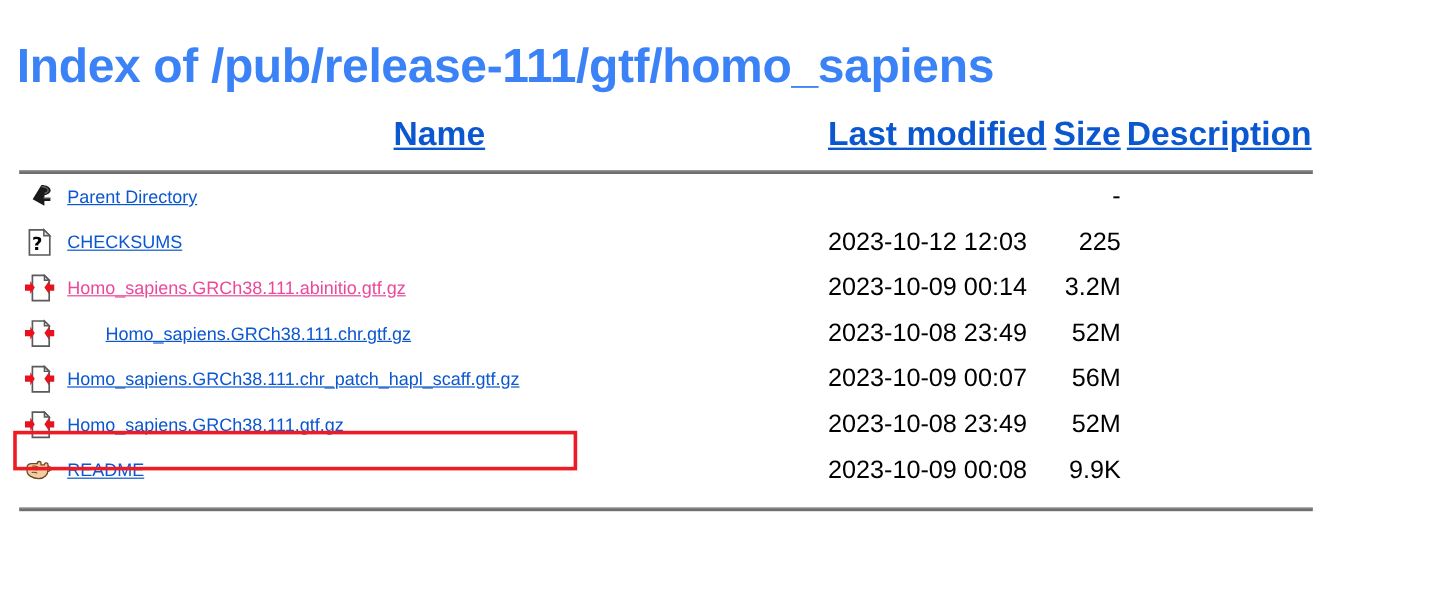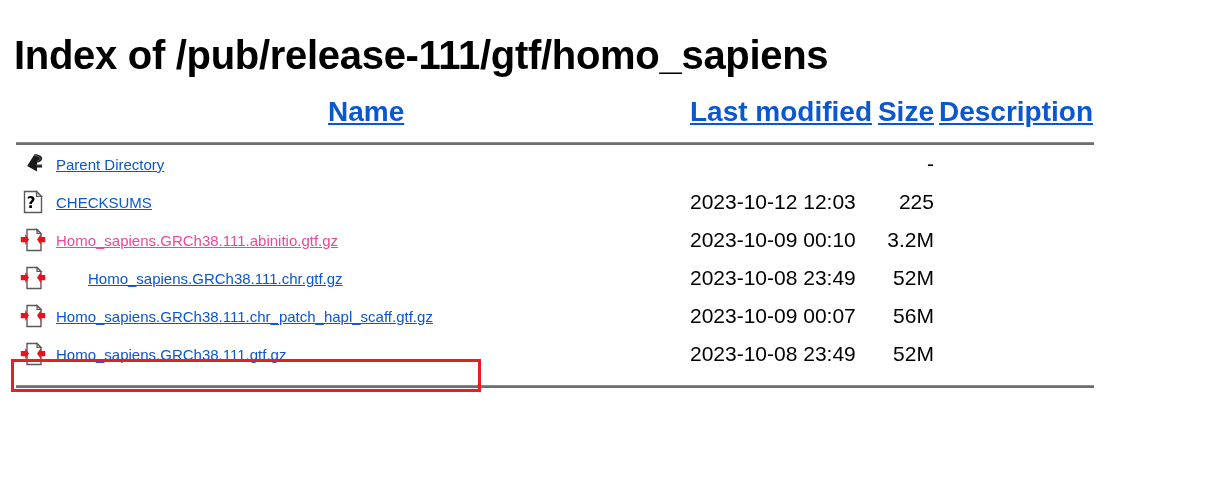--- a/index.html
+++ b/index.html
@@ -20,21 +20,21 @@
   
   .page-title {
     position: absolute;
     left: 14px;
     top: 2px;
     font-size: 40px;
     font-weight: bold;
     letter-spacing: -0.3px;
     line-height: 52px;
     white-space: nowrap;
-    color: #000000;
+    color: #3b82f6;
   }
 
   
   .listing {
     position: absolute;
     left: 16px;
     top: 94px;
     width: 1078px;
     border-collapse: collapse;
     font-size: 21px;
@@ -177,21 +177,21 @@
         <td class="cell-desc"></td>
       </tr>
       <tr class="data-row">
         <td class="cell-icon"><span class="ico"><svg viewBox="0 0 26 26" width="26" height="26">
               <path d="M7.0 2.5 L17.0 2.5 L21.0 6.5 L21.0 23.5 L7.0 23.5 Z" fill="#ffffff" stroke="#5a5a5a" stroke-width="1.4"></path>
               <path d="M17.0 2.5 L17.0 6.5 L21.0 6.5 Z" fill="#d8d8d8" stroke="#5a5a5a" stroke-width="1.2"></path>
               <path d="M0.8 10.0 L5.2 10.0 L5.2 7.2 L9.0 12.6 L5.2 18.0 L5.2 15.2 L0.8 15.2 Z" fill="#e8121e"></path>
               <path d="M25.2 10.0 L20.8 10.0 L20.8 7.2 L17.0 12.6 L20.8 18.0 L20.8 15.2 L25.2 15.2 Z" fill="#e8121e"></path>
             </svg></span></td>
         <td class="cell-name"><span class="file-link" style="color: #ec4899;">Homo_sapiens.GRCh38.111.abinitio.gtf.gz</span></td>
-        <td class="cell-date">2023-10-09 00:10</td>
+        <td class="cell-date">2023-10-09 00:14</td>
         <td class="cell-size">3.2M</td>
         <td class="cell-desc"></td>
       </tr>
       <tr class="data-row">
         <td class="cell-icon"><span class="ico"><svg viewBox="0 0 26 26" width="26" height="26">
               <path d="M7.0 2.5 L17.0 2.5 L21.0 6.5 L21.0 23.5 L7.0 23.5 Z" fill="#ffffff" stroke="#5a5a5a" stroke-width="1.4"></path>
               <path d="M17.0 2.5 L17.0 6.5 L21.0 6.5 Z" fill="#d8d8d8" stroke="#5a5a5a" stroke-width="1.2"></path>
               <path d="M0.8 10.0 L5.2 10.0 L5.2 7.2 L9.0 12.6 L5.2 18.0 L5.2 15.2 L0.8 15.2 Z" fill="#e8121e"></path>
               <path d="M25.2 10.0 L20.8 10.0 L20.8 7.2 L17.0 12.6 L20.8 18.0 L20.8 15.2 L25.2 15.2 Z" fill="#e8121e"></path>
             </svg></span></td>
@@ -215,20 +215,33 @@
       <tr class="data-row">
         <td class="cell-icon"><span class="ico"><svg viewBox="0 0 26 26" width="26" height="26">
               <path d="M7.0 2.5 L17.0 2.5 L21.0 6.5 L21.0 23.5 L7.0 23.5 Z" fill="#ffffff" stroke="#5a5a5a" stroke-width="1.4"></path>
               <path d="M17.0 2.5 L17.0 6.5 L21.0 6.5 Z" fill="#d8d8d8" stroke="#5a5a5a" stroke-width="1.2"></path>
               <path d="M0.8 10.0 L5.2 10.0 L5.2 7.2 L9.0 12.6 L5.2 18.0 L5.2 15.2 L0.8 15.2 Z" fill="#e8121e"></path>
               <path d="M25.2 10.0 L20.8 10.0 L20.8 7.2 L17.0 12.6 L20.8 18.0 L20.8 15.2 L25.2 15.2 Z" fill="#e8121e"></path>
             </svg></span></td>
         <td class="cell-name"><span class="file-link" style="color: rgb(11, 87, 208);">Homo_sapiens.GRCh38.111.gtf.gz</span></td>
         <td class="cell-date">2023-10-08 23:49</td>
         <td class="cell-size">52M</td>
+        <td class="cell-desc"></td>
+      </tr>
+      <tr class="data-row">
+        <td class="cell-icon"><span class="ico"><svg viewBox="0 0 26 26" width="26" height="26">
+              <path d="M2.5 11.0 C2.5 8.8 4.2 7.4 6.5 7.4 L11.0 7.4 C11.0 6.3 11.6 5.6 12.6 5.6 C13.6 5.6 14.2 6.3 14.2 7.2 L14.2 8.4 L17.0 8.4 C17.0 7.4 17.6 6.8 18.5 6.8 C19.4 6.8 20.0 7.4 20.0 8.4 L20.0 12.4 C20.0 16.6 17.0 19.8 12.4 19.8 C7.3 19.8 2.5 17.2 2.5 13.2 Z" fill="#f3cda1" stroke="#6b4a24" stroke-width="1.1"></path>
+              <path d="M20.0 9.2 L24.0 11.6 L20.0 14.0" fill="#f3cda1" stroke="#6b4a24" stroke-width="1.1" stroke-linejoin="round"></path>
+              <path d="M6.8 9.6 C8.6 9.2 10.2 9.4 11.4 10.2" fill="none" stroke="#6b4a24" stroke-width="0.9"></path>
+              <path d="M6.2 12.2 C8.0 11.8 9.6 12.0 10.8 12.8" fill="none" stroke="#6b4a24" stroke-width="0.9"></path>
+              <path d="M6.4 14.8 C8.2 14.4 9.8 14.6 11.0 15.4" fill="none" stroke="#6b4a24" stroke-width="0.9"></path>
+            </svg></span></td>
+        <td class="cell-name"><span class="file-link" style="color: rgb(11, 87, 208);">README</span></td>
+        <td class="cell-date">2023-10-09 00:08</td>
+        <td class="cell-size">9.9K</td>
         <td class="cell-desc"></td>
       </tr>
     </tbody>
   <tfoot>
     <tr>
       <td class="rule-cell" colspan="5">
         <div class="rule rule-bot" style="background: rgb(110, 110, 110);"></div>
       </td>
     </tr>
   </tfoot>

